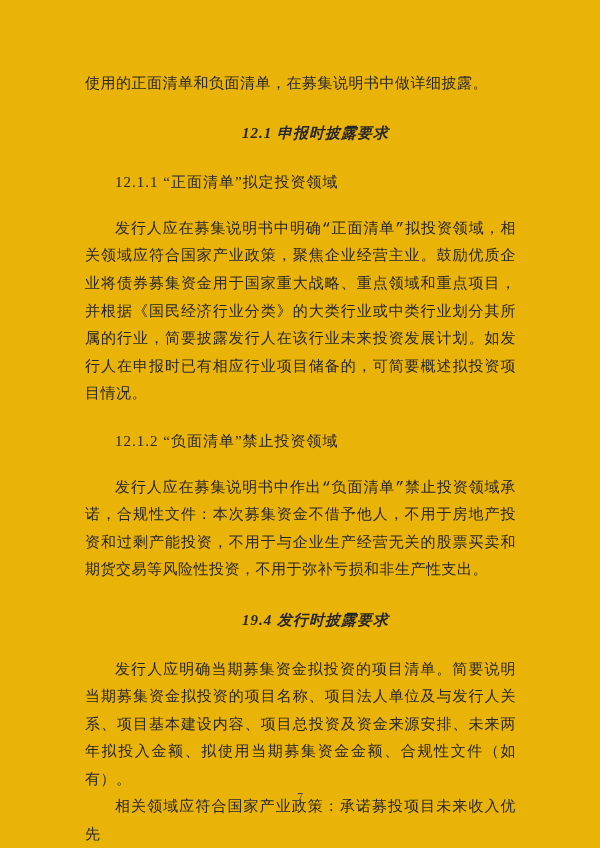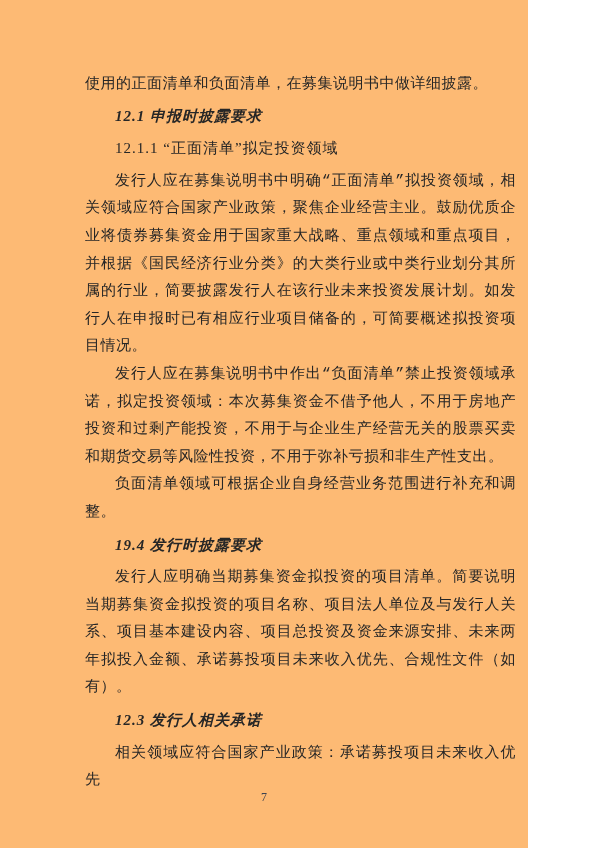--- a/index.html
+++ b/index.html
@@ -2,23 +2,23 @@
 <html><head>
 <meta charset="utf-8">
 <style>
   html, body {
     margin: 0;
     padding: 0;
     background: #ffffff;
   }
   .doc-page {
     position: relative;
-    width: 528px;
+    width: 600px;
     height: 848px;
-    background: #fdba74;
+    background: #eab308;
     overflow: hidden;
     font-family: "Liberation Serif", "DejaVu Serif", serif;
     color: #262626;
   }
   .doc-content {
     position: absolute;
     top: 70px;
     left: 85px;
     width: 431px;
   }
@@ -30,30 +30,30 @@
     letter-spacing: 0.5px;
   }
   .doc-content p.indent {
     text-indent: 2em;
     font-family: Liberation Mono, monospace;
   }
   .doc-content p.heading {
     font-weight: bold;
     font-style: italic;
     text-indent: 2em;
-    text-align: left;
-    margin: 5px 0;
+    text-align: center;
+    margin: 22px 0;
     letter-spacing: 1px;
   }
   .doc-content p.subheading {
     font-weight: normal;
     font-style: normal;
     text-indent: 2em;
     text-align: left;
-    margin: 5px 0;
+    margin: 19px 0;
     letter-spacing: 1px;
   }
   .page-footer {
     position: absolute;
     left: 0;
     bottom: 43px;
     width: 100%;
     text-align: center;
     font-size: 12px;
     color: #3d4350;
@@ -62,21 +62,20 @@
 </style>
 </head>
 <body>
 
 <div class="doc-page">
   <div class="doc-content">
     <p>使用的正面清单和负面清单，在募集说明书中做详细披露。</p>
     <p class="heading">12.1 申报时披露要求</p>
     <p class="subheading">12.1.1 “正面清单”拟定投资领域</p>
     <p class="indent">发行人应在募集说明书中明确“正面清单”拟投资领域，相关领域应符合国家产业政策，聚焦企业经营主业。鼓励优质企业将债券募集资金用于国家重大战略、重点领域和重点项目，并根据《国民经济行业分类》的大类行业或中类行业划分其所属的行业，简要披露发行人在该行业未来投资发展计划。如发行人在申报时已有相应行业项目储备的，可简要概述拟投资项目情况。</p>
-    <p class="indent">发行人应在募集说明书中作出“负面清单”禁止投资领域承诺，拟定投资领域：本次募集资金不借予他人，不用于房地产投资和过剩产能投资，不用于与企业生产经营无关的股票买卖和期货交易等风险性投资，不用于弥补亏损和非生产性支出。</p>
-    <p class="indent">负面清单领域可根据企业自身经营业务范围进行补充和调整。</p>
+    <p class="subheading">12.1.2 “负面清单”禁止投资领域</p>
+    <p class="indent">发行人应在募集说明书中作出“负面清单”禁止投资领域承诺，合规性文件：本次募集资金不借予他人，不用于房地产投资和过剩产能投资，不用于与企业生产经营无关的股票买卖和期货交易等风险性投资，不用于弥补亏损和非生产性支出。</p>
     <p class="heading">19.4 发行时披露要求</p>
-    <p class="indent">发行人应明确当期募集资金拟投资的项目清单。简要说明当期募集资金拟投资的项目名称、项目法人单位及与发行人关系、项目基本建设内容、项目总投资及资金来源安排、未来两年拟投入金额、承诺募投项目未来收入优先、合规性文件（如有）。</p>
-    <p class="heading">12.3 发行人相关承诺</p>
+    <p class="indent">发行人应明确当期募集资金拟投资的项目清单。简要说明当期募集资金拟投资的项目名称、项目法人单位及与发行人关系、项目基本建设内容、项目总投资及资金来源安排、未来两年拟投入金额、拟使用当期募集资金金额、合规性文件（如有）。</p>
     <p class="indent">相关领域应符合国家产业政策：承诺募投项目未来收入优先</p>
   </div>
   <div class="page-footer">7</div>
 </div>
 
 </body></html>

